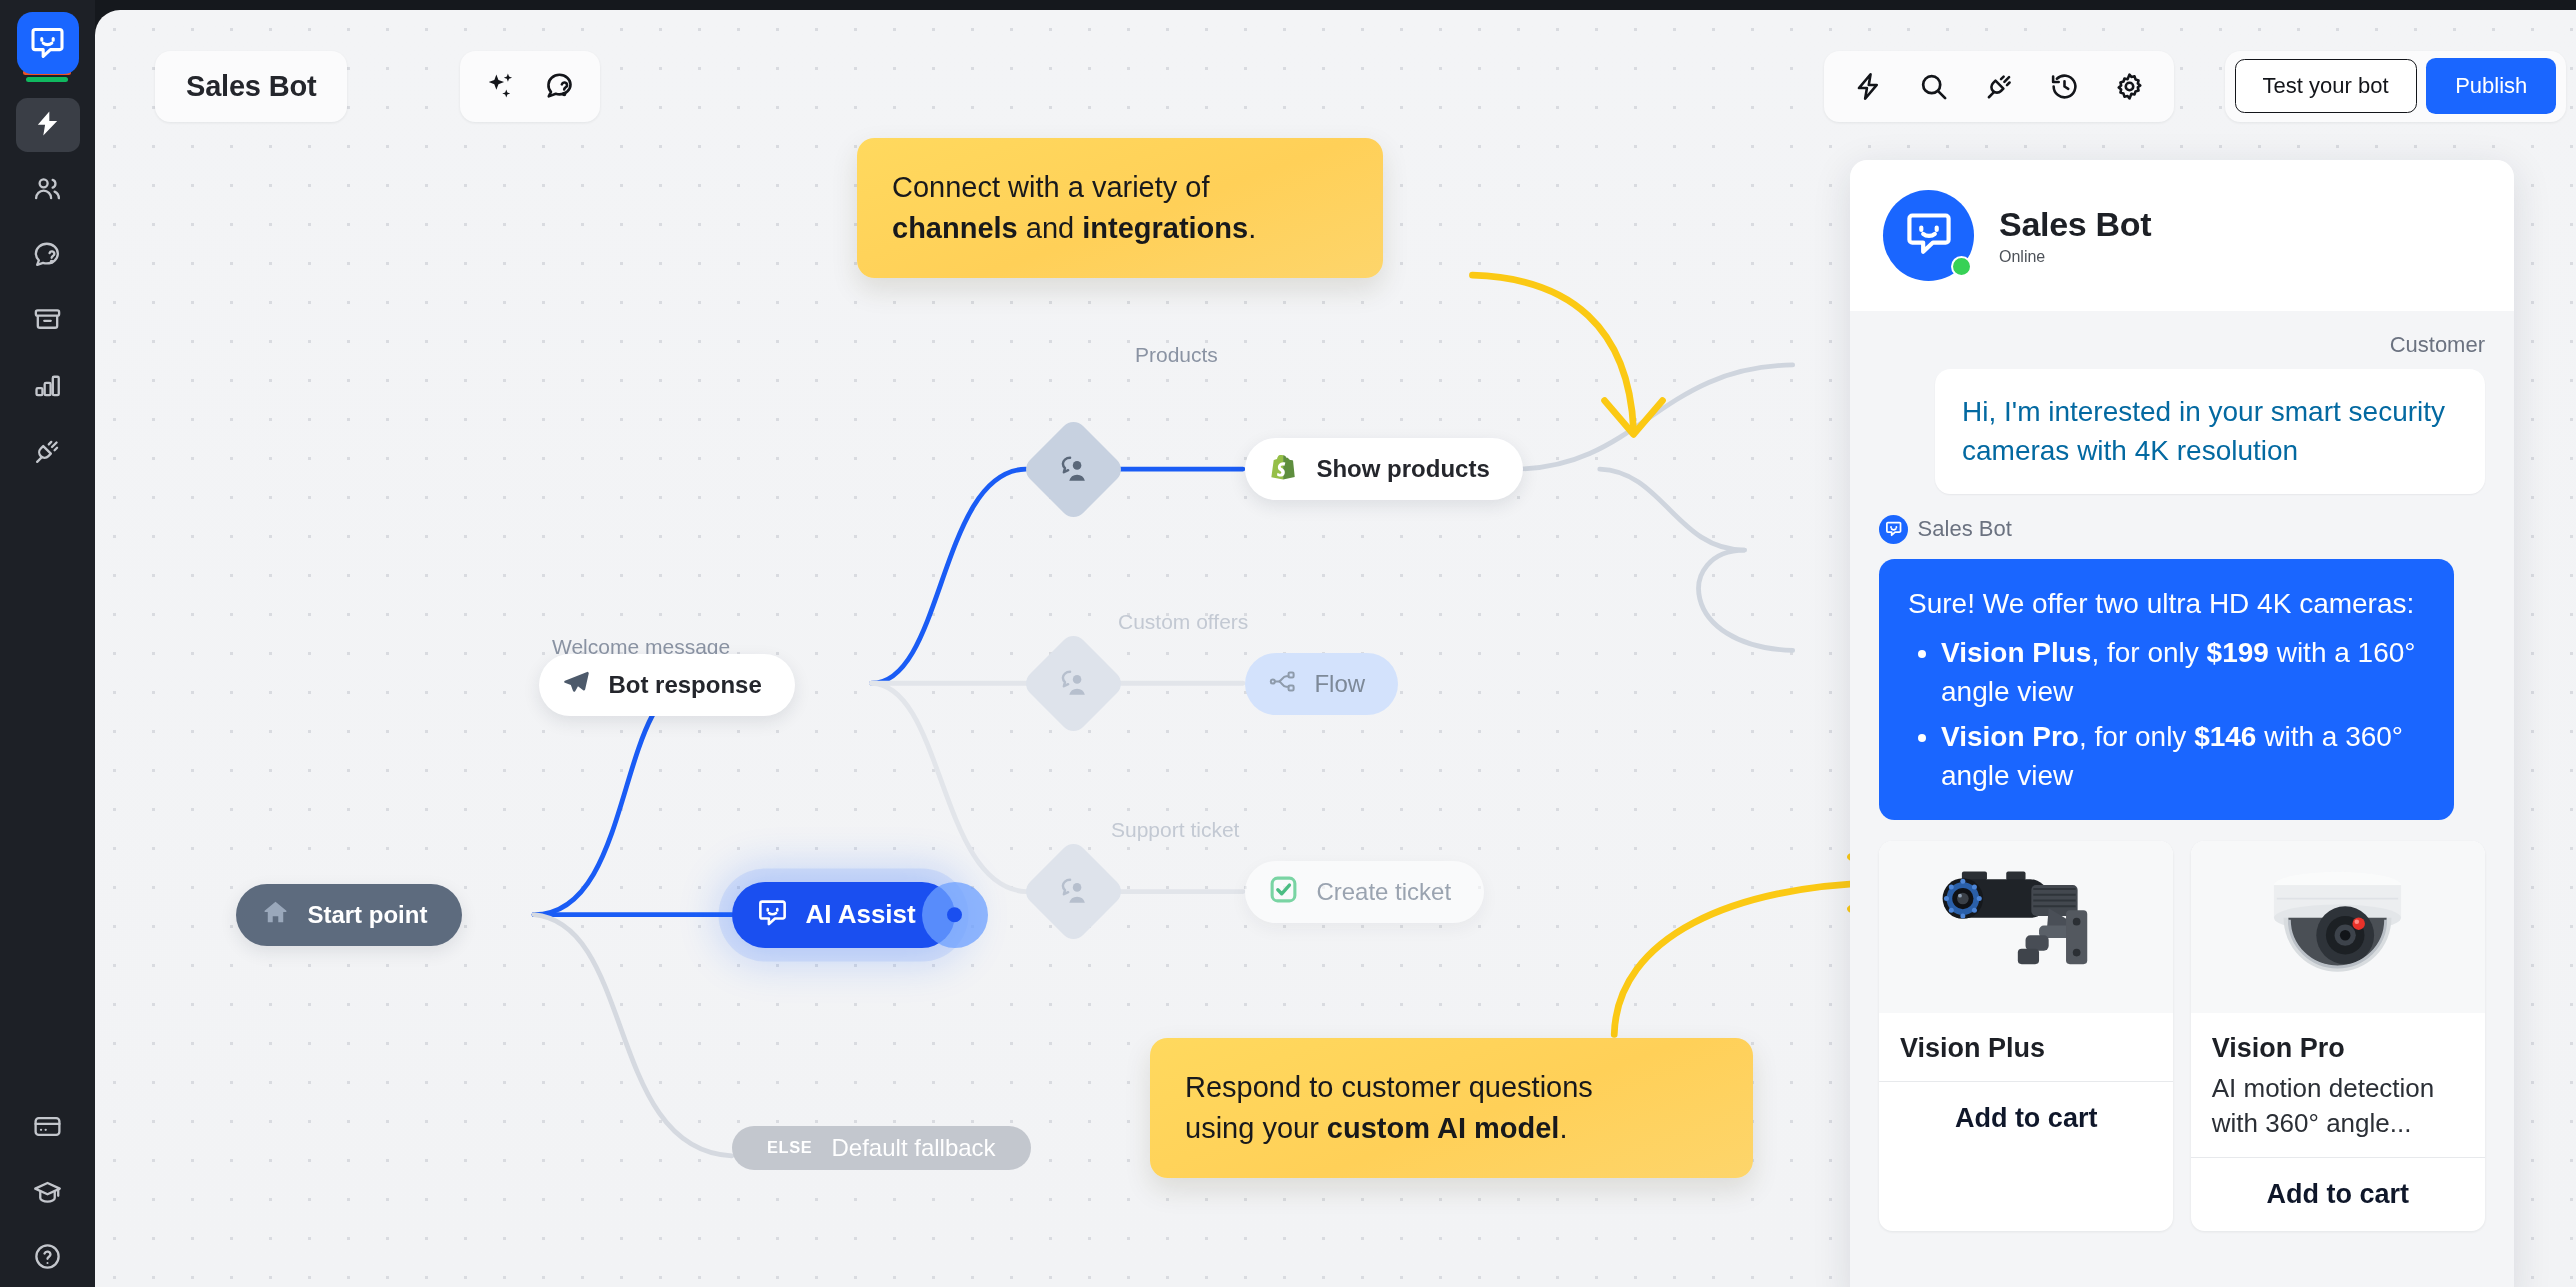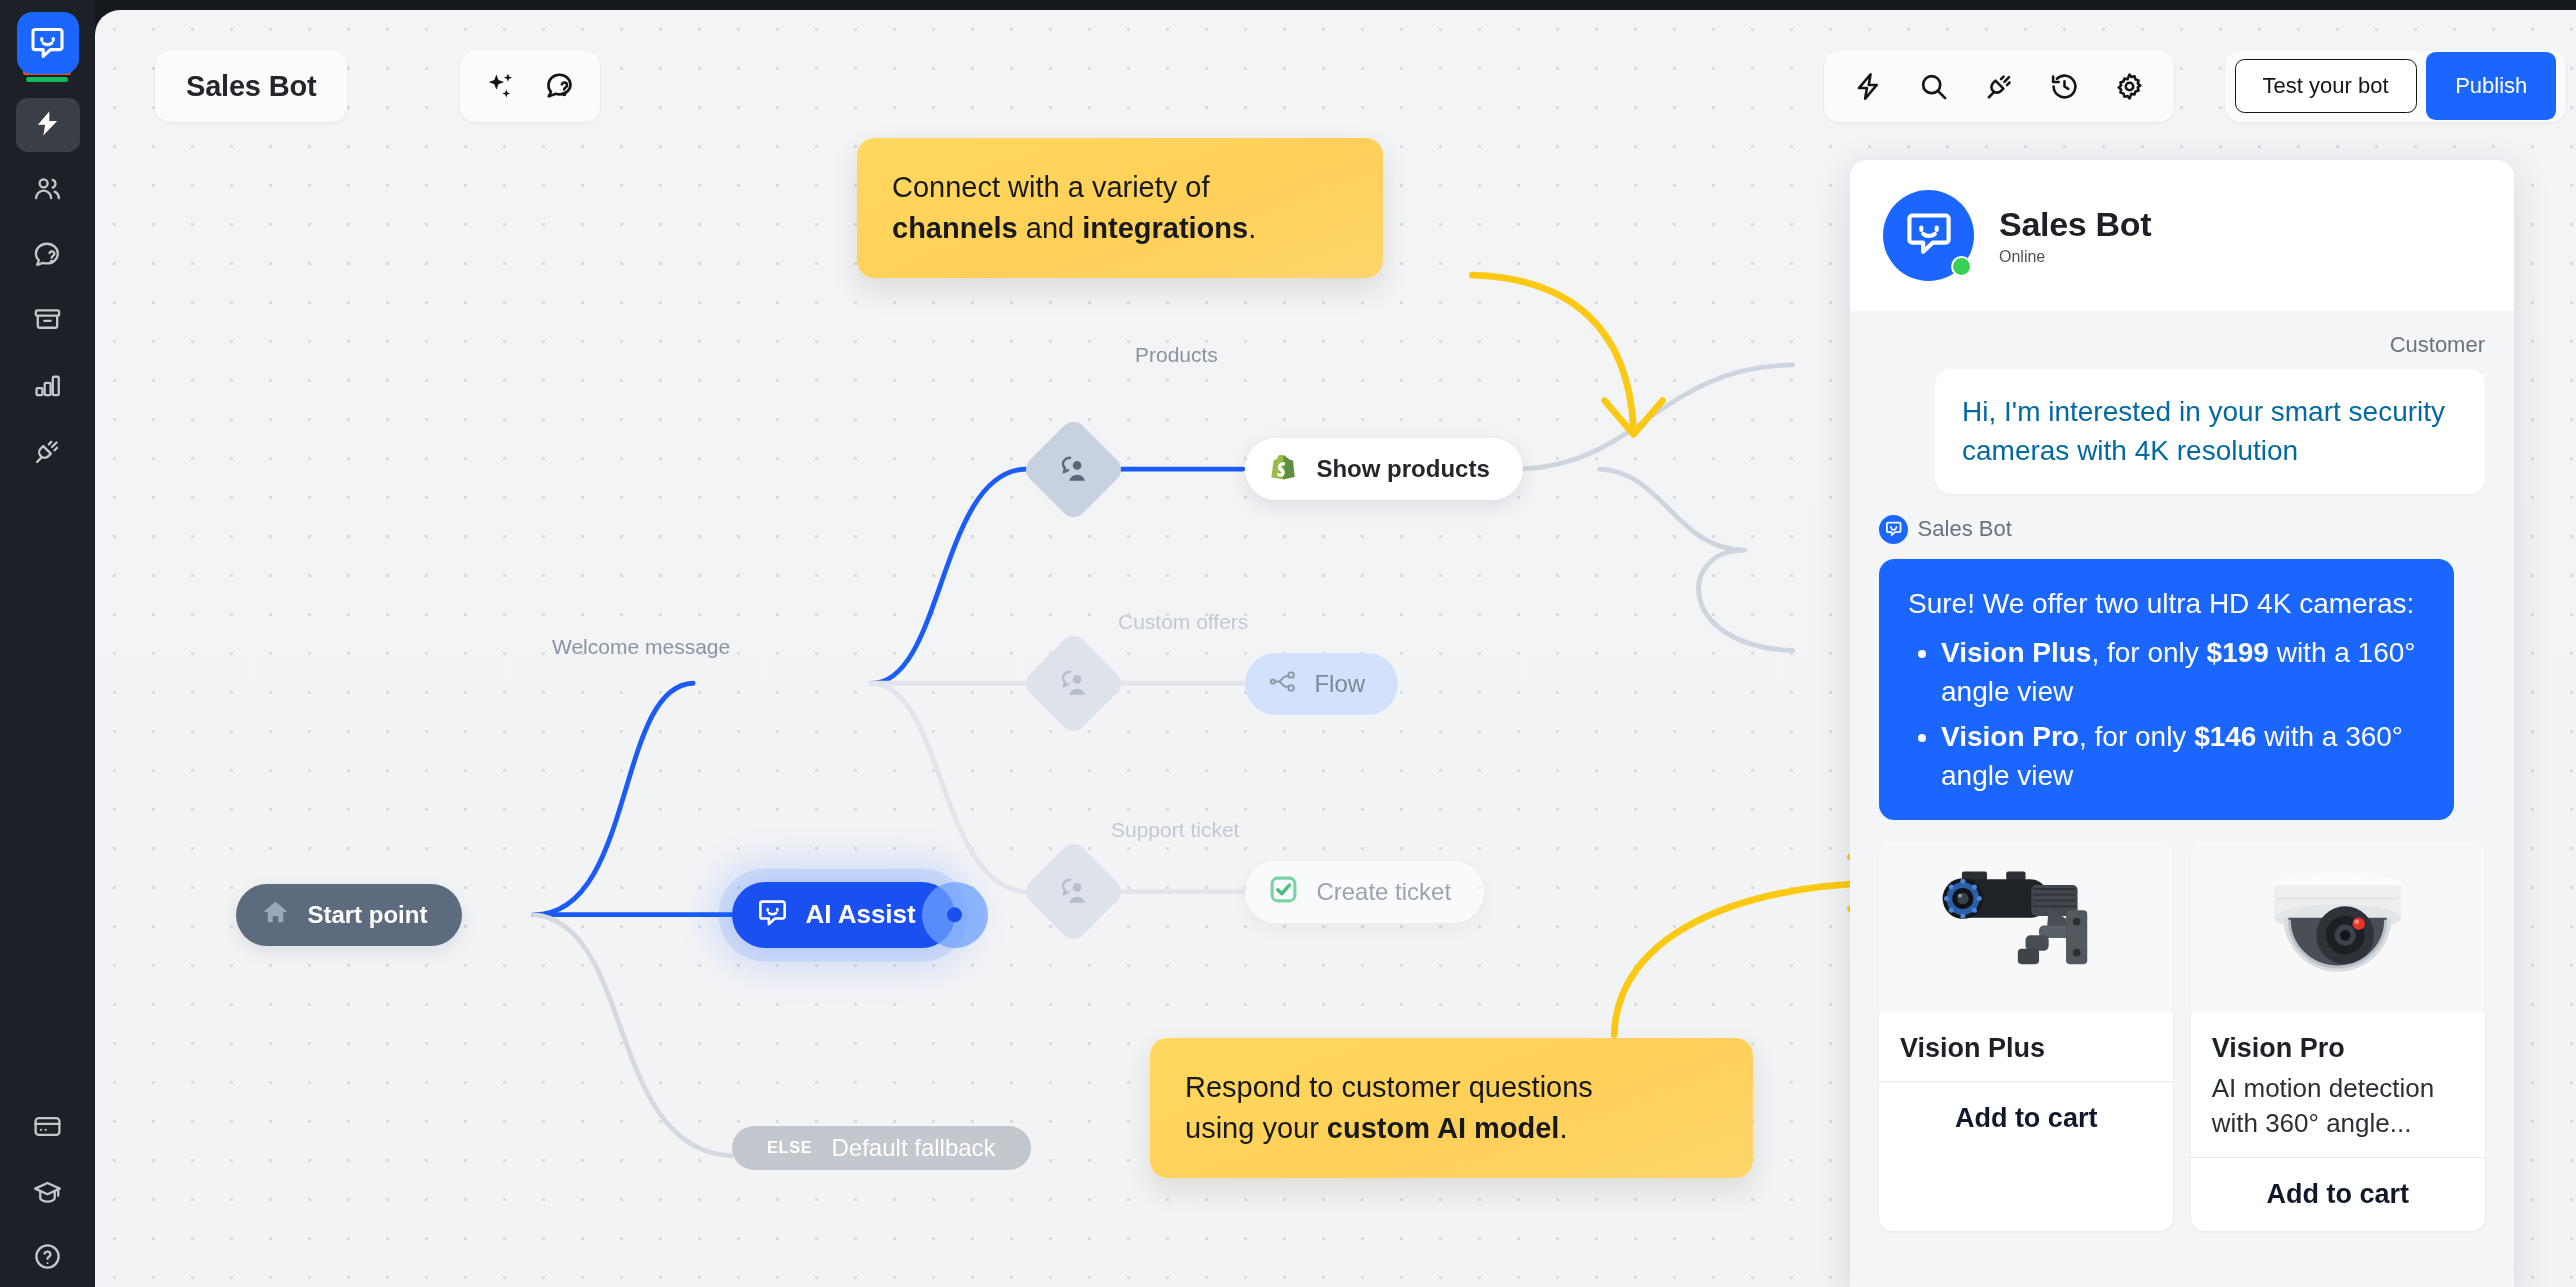--- a/index.html
+++ b/index.html
@@ -83,21 +83,21 @@
     box-shadow: 0 1px 2.9px rgba(20,25,35,.07);
   }
   .btn-test {
     height: 54px; padding: 0 27px; border-radius: 9.6px;
     border: 1.9px solid #13151a; background: #ffffff;
     font-family: "Liberation Sans", sans-serif;
     font-size: 22px; color: #13151a; font-weight: 400;
     display: flex; align-items: center;
   }
   .btn-publish {
-    height: 68px; padding: 0 29px; border-radius: 9.6px;
+    height: 56px; padding: 0 29px; border-radius: 9.6px;
     border: none; background: #1a66ff; color: #fff;
     font-family: "Liberation Sans", sans-serif;
     font-size: 22px; font-weight: 400;
     display: flex; align-items: center;
   }
 
   
   .flow-layer { position: absolute; inset: 0; z-index: 5; }
   .edges { position: absolute; left: 0; top: 0; width: 2481px; height: 1277px; }
 
@@ -375,20 +375,30 @@
           <span>
             <svg width="29" height="29" viewBox="0 0 24 24" fill="#9aa8bb">
                 <path d="M12 3.2 3 10.6v.9h2.6V20h4.1v-5h4.6v5h4.1v-8.5H21v-.9L12 3.2Z"></path>
               </svg>
           </span>
           <span class="txt">Start point</span>
         </div>
       </div>
 
       <div class="node-label" style="left:457px; top:625px;">Welcome message</div>
+      <div class="node" style="left:444px; top:644px;">
+        <div class="pill-node pill-white">
+          <span>
+            <svg width="29" height="29" viewBox="0 0 24 24" fill="#4d5a6b">
+                <path d="M21.3 3.1 2.4 10.6c-.8.3-.8 1.4.03 1.7l4.9 1.7 1.8 5.1c.3.8 1.4.9 1.8.1l2.3-4 4.3 3.2c.6.4 1.4.1 1.6-.6l3-13.2c.2-.9-.7-1.7-1.8-1.5Z"></path>
+              </svg>
+          </span>
+          <span class="txt">Bot response</span>
+        </div>
+      </div>
 
       <div class="node" style="left:637px; top:872px;">
         <div class="ai-node">
           <div class="ai-node-handle"></div>
           <div class="ai-node-dot"></div>
           <span style="position:relative;z-index:3;">
             <svg width="31" height="31" viewBox="0 0 24 24" fill="none">
               <path d="M4 3.6h16a1.4 1.4 0 0 1 1.4 1.4v10.2a1.4 1.4 0 0 1-1.4 1.4h-6.1L9.2 21v-4.4H4a1.4 1.4 0 0 1-1.4-1.4V5A1.4 1.4 0 0 1 4 3.6Z" stroke="#fff" stroke-width="2" stroke-linejoin="round"></path>
               <path d="M8.3 9.4v1.1M15.7 9.4v1.1M9.2 12.4c1.5 1.3 4.1 1.3 5.6 0" stroke="#fff" stroke-width="2" stroke-linecap="round"></path>
             </svg>

